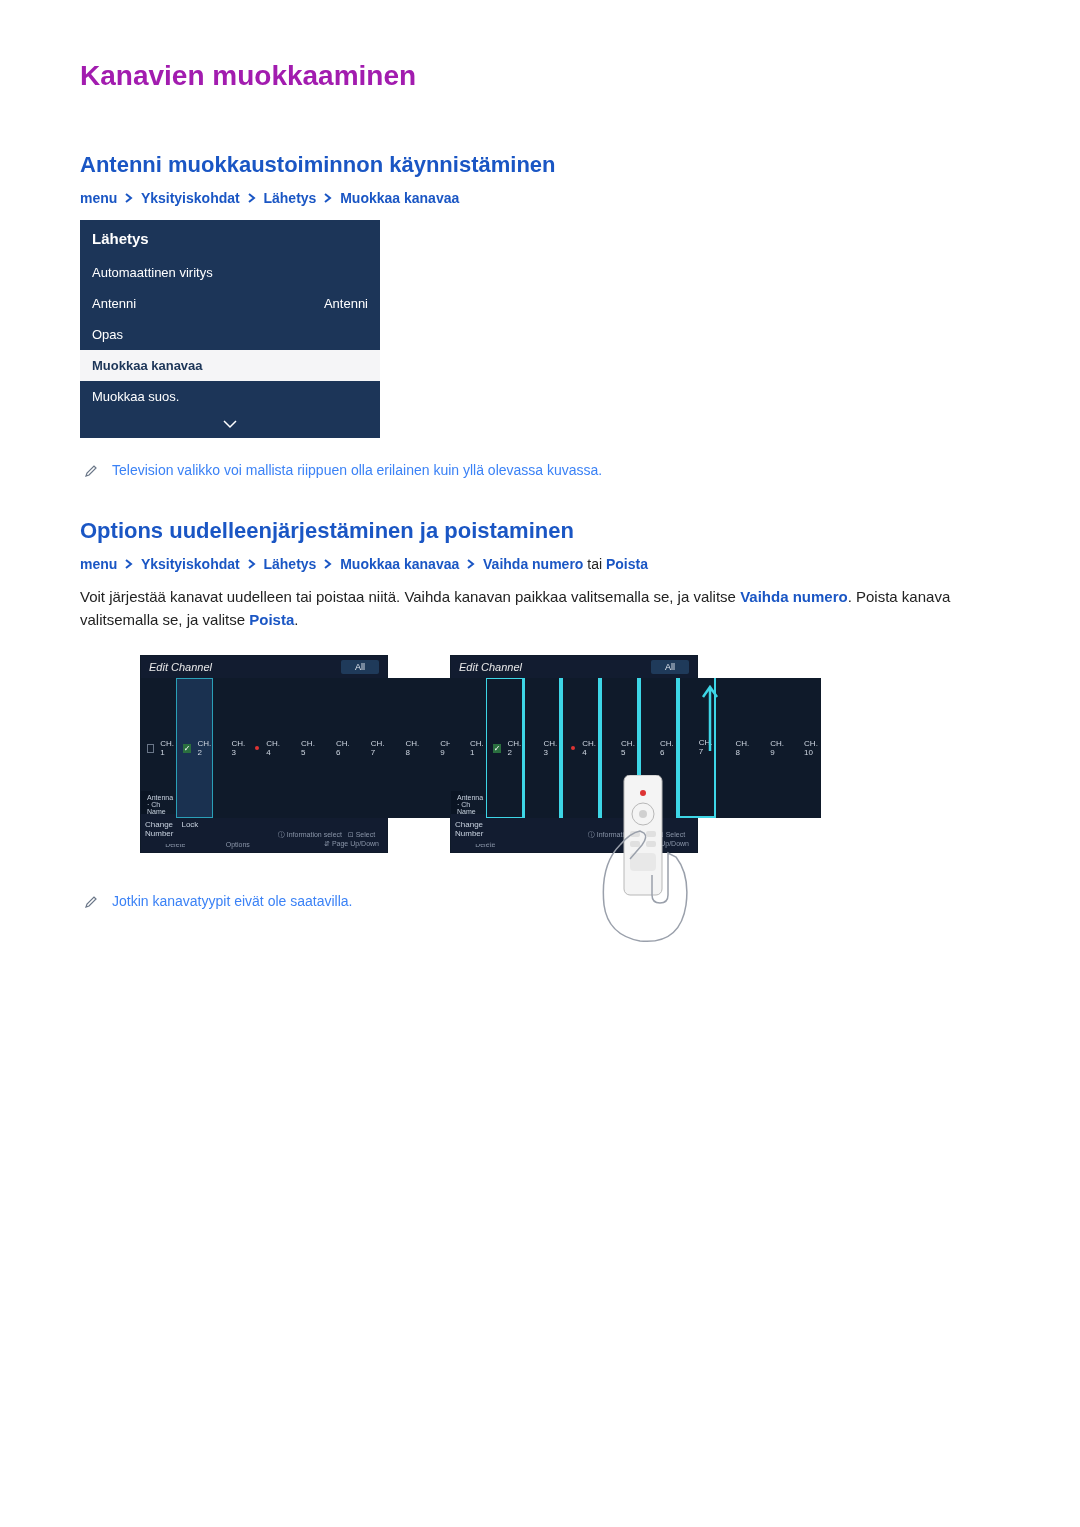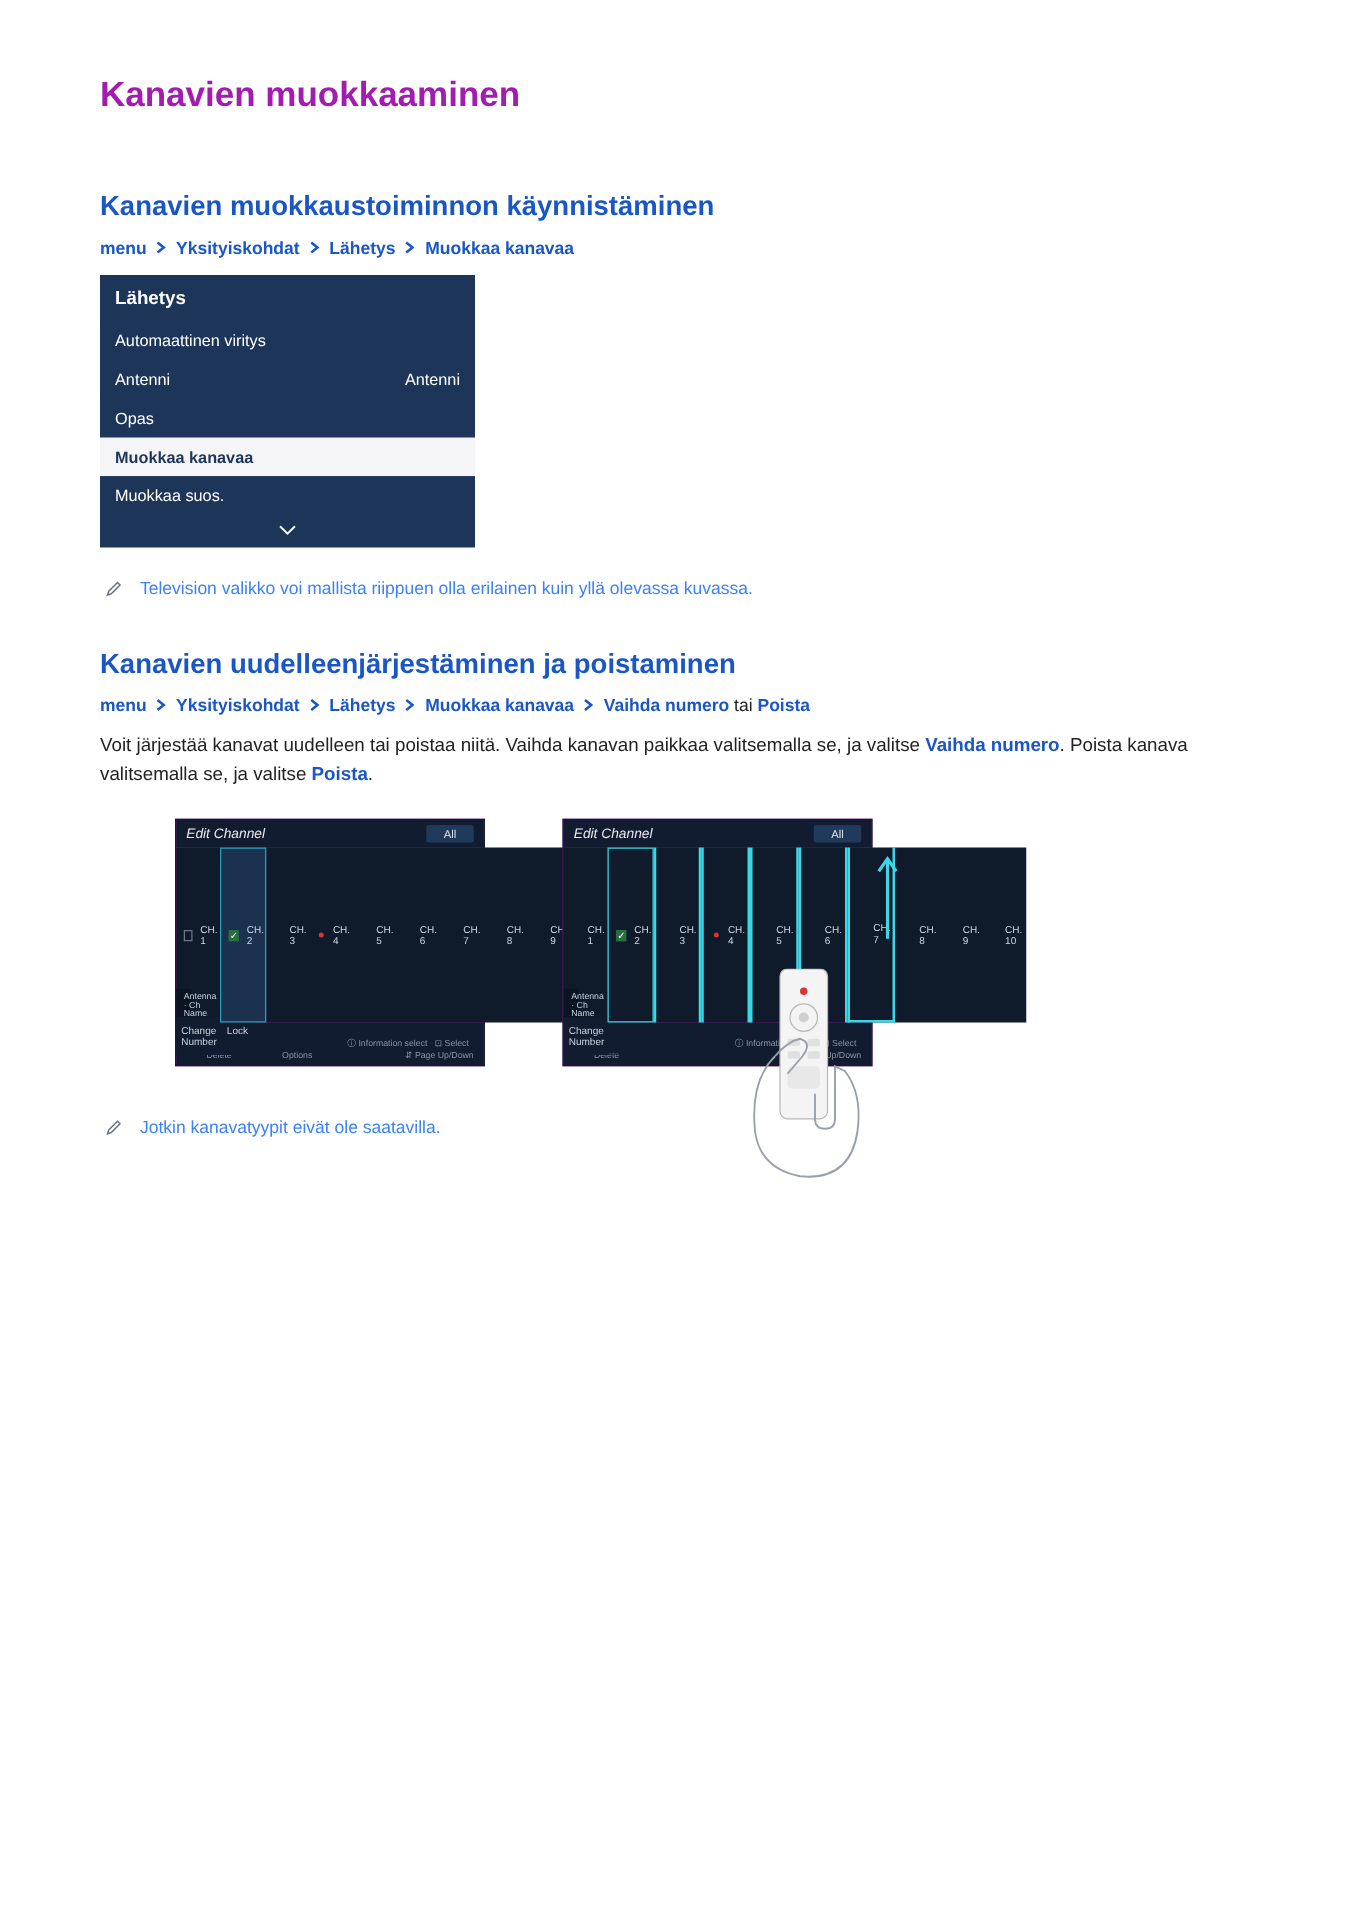--- a/index.html
+++ b/index.html
@@ -81,21 +81,21 @@
 
   .figures {
     display: flex;
     align-items: flex-start;
     gap: 20px;
     margin-left: 60px;
     margin-bottom: 40px;
   }
   .tv-screen {
     width: 248px;
-    background: #a21caf;
+    background: #c4b5fd;
     border: 1px solid #0f1a2a;
     position: relative;
   }
   .tv-header {
     display: flex;
     justify-content: space-between;
     align-items: center;
     padding: 4px 8px;
     color: #eaeaea;
     font-size: 11px;
@@ -212,21 +212,21 @@
 
   .sep-chevron {
     display: inline-block;
   }
 </style>
 </head>
 <body>
 
 <h1>Kanavien muokkaaminen</h1>
 
-<h2>Kanavien muokkaustoiminnon käynnistäminen</h2>
+<h2>Antenni muokkaustoiminnon käynnistäminen</h2>
 <div class="breadcrumb">
   <span>menu</span>
   <span class="sep sep-chevron">
     <svg width="8" height="10" viewBox="0 0 8 10">
         <path d="M1 1 L6 5 L1 9" fill="none" stroke="#1a56c4" stroke-width="2"></path>
       </svg>
   </span>
   <span>Yksityiskohdat</span>
   <span class="sep sep-chevron">
     <svg width="8" height="10" viewBox="0 0 8 10">
@@ -268,21 +268,21 @@
   </div>
 </div>
 
 <div class="note">
   <svg width="14" height="14" viewBox="0 0 14 14">
     <path d="M2 12 L3 9 L10 2 L12 4 L5 11 Z" fill="none" stroke="#6a7688" stroke-width="1.2"></path>
   </svg>
   <span>Television valikko voi mallista riippuen olla erilainen kuin yllä olevassa kuvassa.</span>
 </div>
 
-<h2>Kanavien uudelleenjärjestäminen ja poistaminen</h2>
+<h2>Options uudelleenjärjestäminen ja poistaminen</h2>
 <div class="breadcrumb">
   <span>menu</span>
   <span class="sep sep-chevron"><svg width="8" height="10" viewBox="0 0 8 10">
         <path d="M1 1 L6 5 L1 9" fill="none" stroke="#1a56c4" stroke-width="2"></path>
       </svg></span>
   <span>Yksityiskohdat</span>
   <span class="sep sep-chevron"><svg width="8" height="10" viewBox="0 0 8 10">
         <path d="M1 1 L6 5 L1 9" fill="none" stroke="#1a56c4" stroke-width="2"></path>
       </svg></span>
   <span>Lähetys</span>

